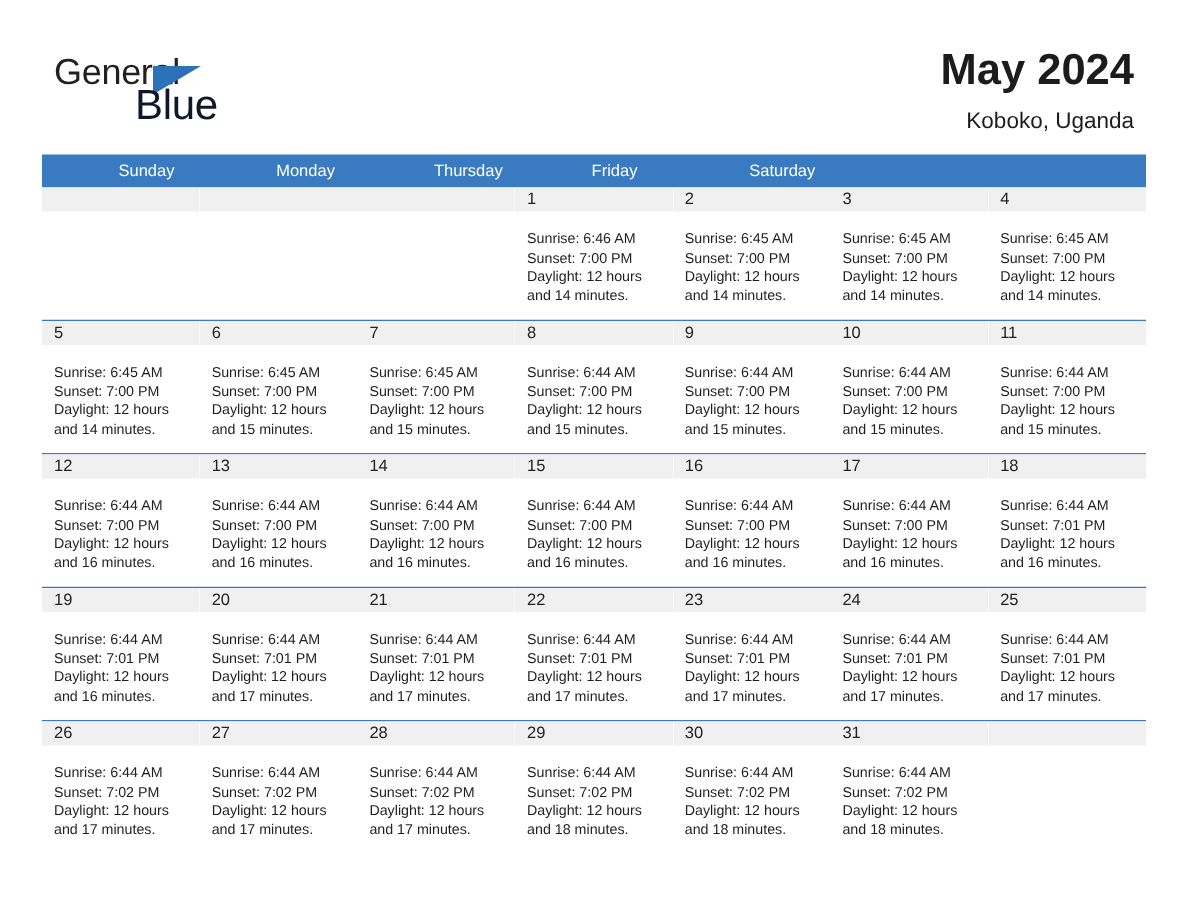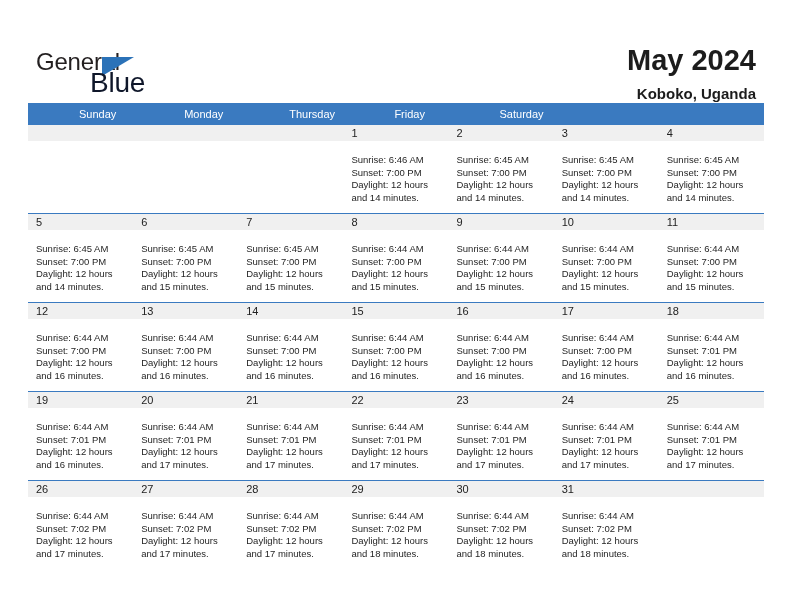--- a/index.html
+++ b/index.html
@@ -15,21 +15,21 @@
     position: relative;
     width: 792px;
     height: 612px;
     background: #ffffff;
     overflow: hidden;
   }
 
   
   .top {
     position: absolute;
-    left: 0; top: 13px;
+    left: 0; top: 0;
     width: 792px;
     height: 103px;
     padding-left: 16px;
   }
   .logo {
     position: absolute;
     left: 36px;
     top: 36px;
     width: 190px;
     height: 50px;
@@ -72,21 +72,20 @@
     color: #1c1c1c;
     line-height: 34px;
     font-weight: bold;
     margin: 0;
   }
   .cal-subtitle {
     font-size: 15px;
     color: #1c1c1c;
     line-height: 22px;
     margin: 6px 0 0 0;
-    font-weight: bold;
   }
 
   
   .calendar {
     position: absolute;
     left: 28px;
     top: 103px;
     width: 736px;
   }
   .dow-row {

